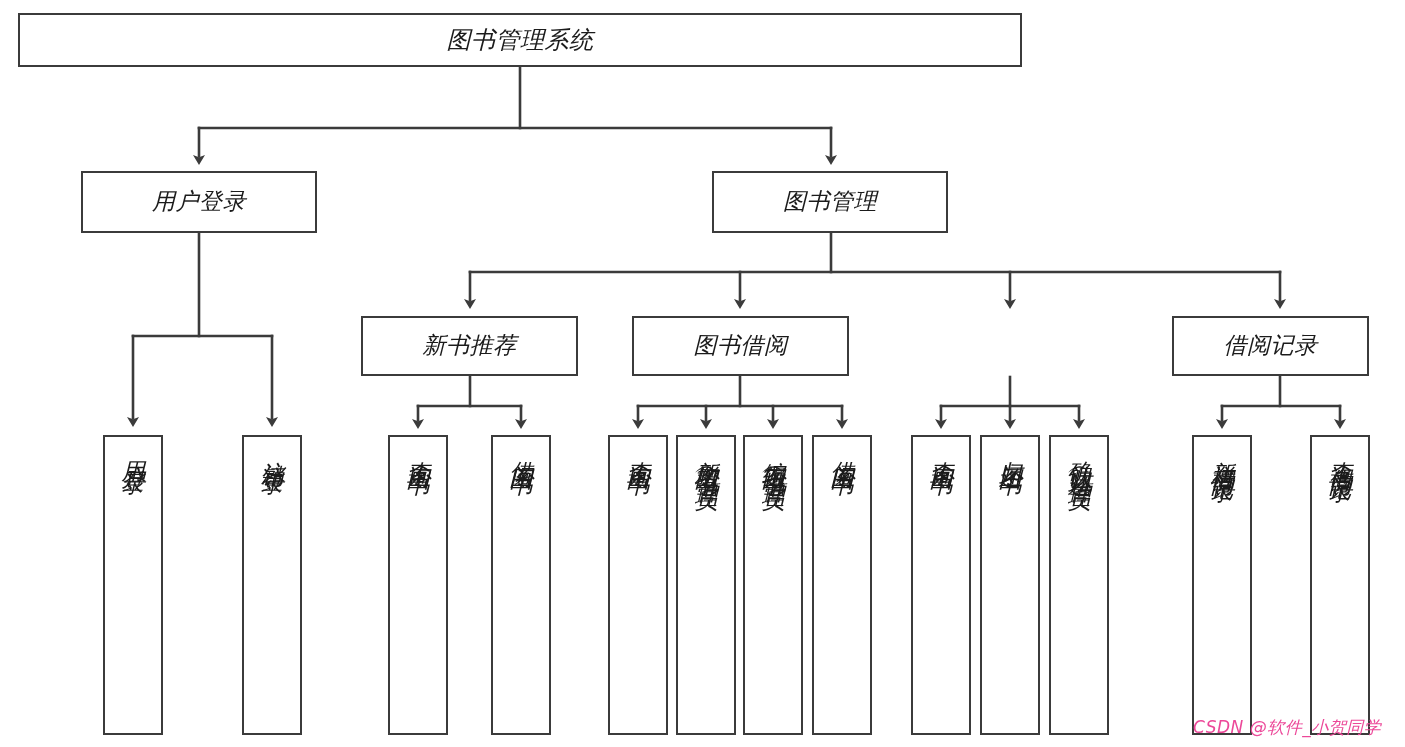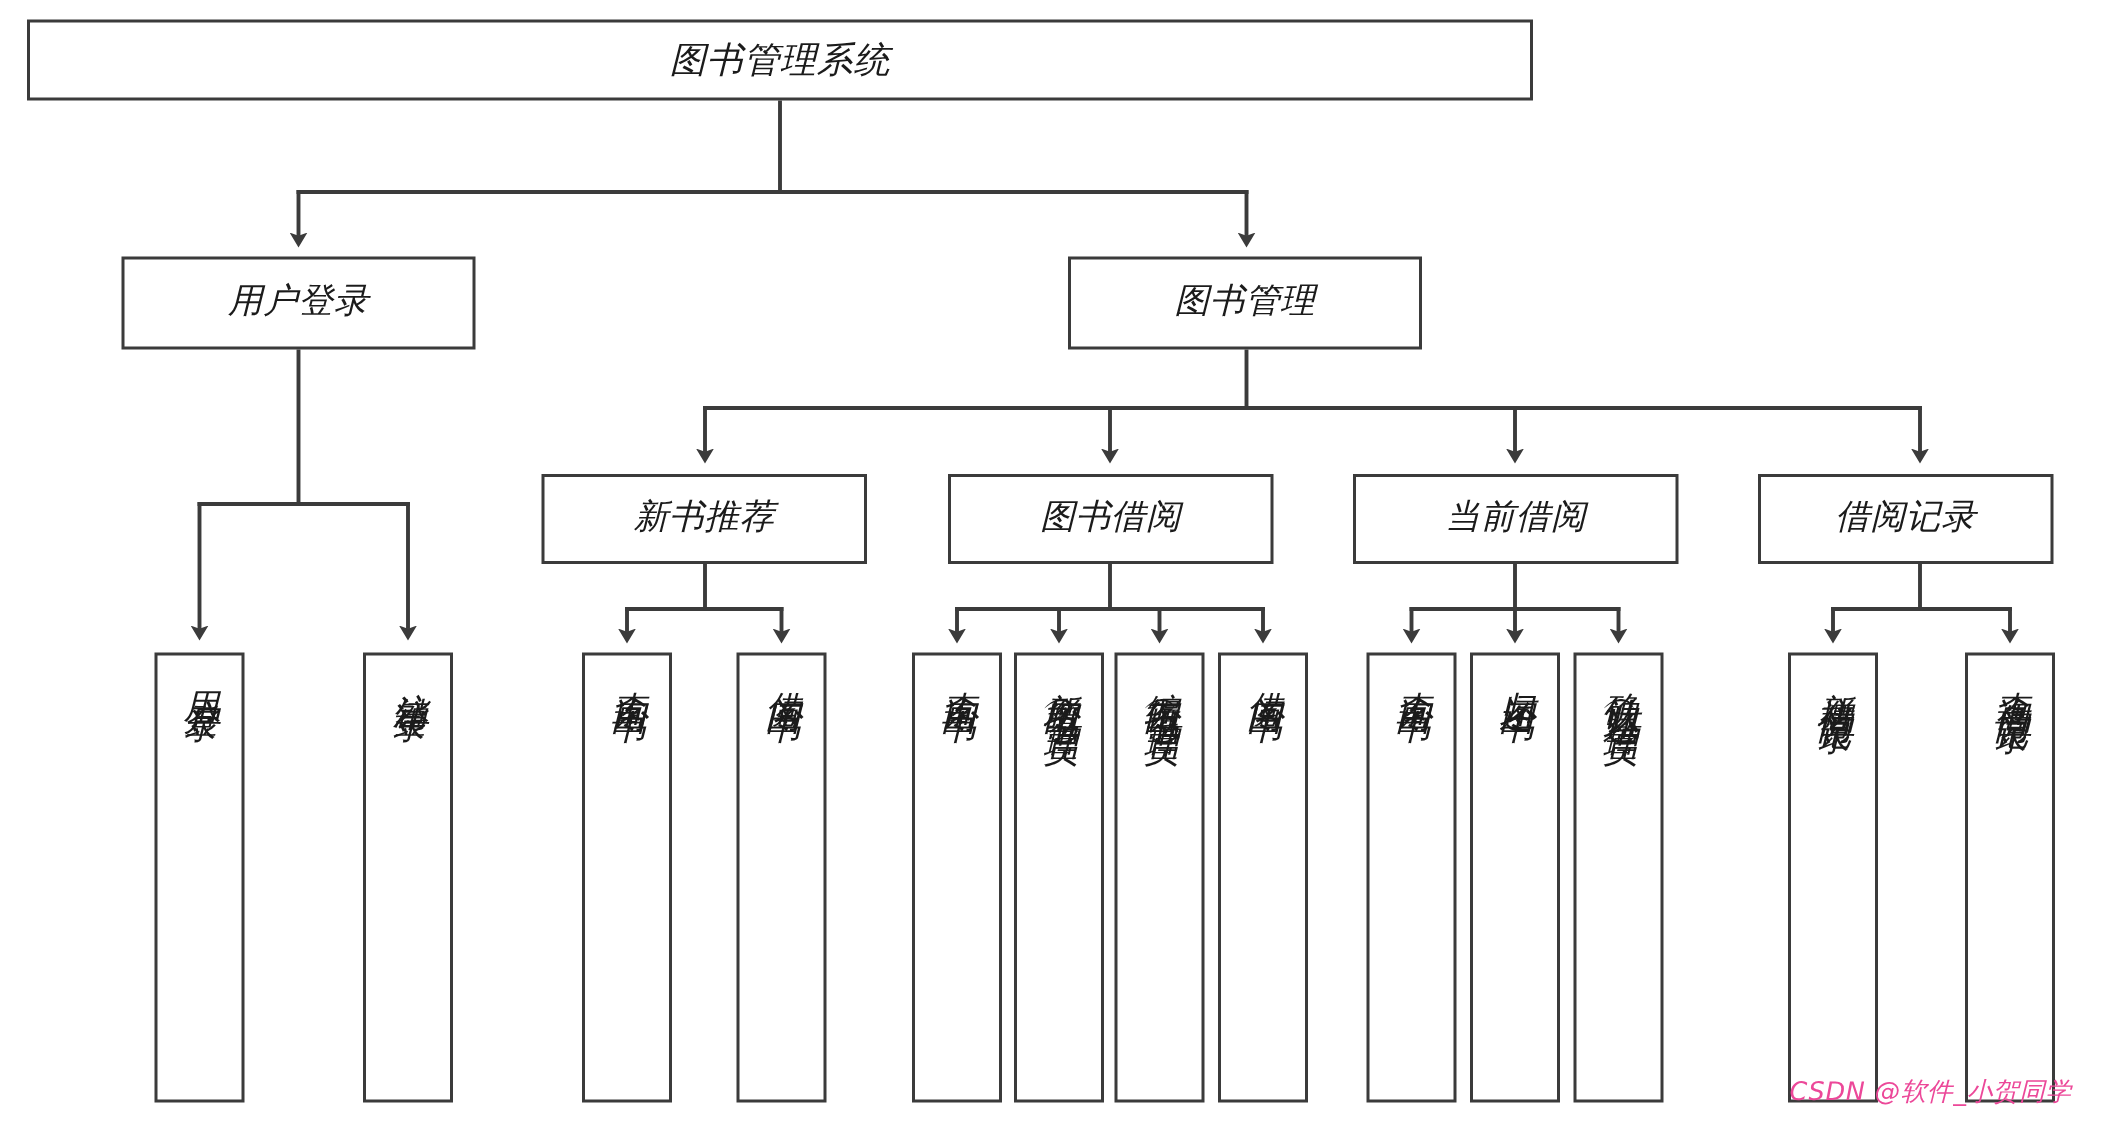--- a/index.html
+++ b/index.html
@@ -141,23 +141,20 @@
   </div>
 
   <div class="node horiz" style="left:361px; top:316px; width:217px; height:60px;">
     <span class="node-label">新书推荐</span>
   </div>
 
   <div class="node horiz" style="left:632px; top:316px; width:217px; height:60px;justify-content:center;">
     <span class="node-label">图书借阅</span>
   </div>
 
-  <div class="node horiz" style="left:902px; top:316px; width:217px; height:60px;">
-    <span class="node-label">当前借阅</span>
-  </div>
 
   <div class="node horiz" style="left:1172px; top:316px; width:197px; height:60px;">
     <span class="node-label">借阅记录</span>
   </div>
 
   <div class="node vert" style="left:103px; top:435px; width:60px; height:300px;">
     <span class="node-label">用户登录</span>
   </div>
 
   <div class="node vert" style="left:242px; top:435px; width:60px; height:300px;">

